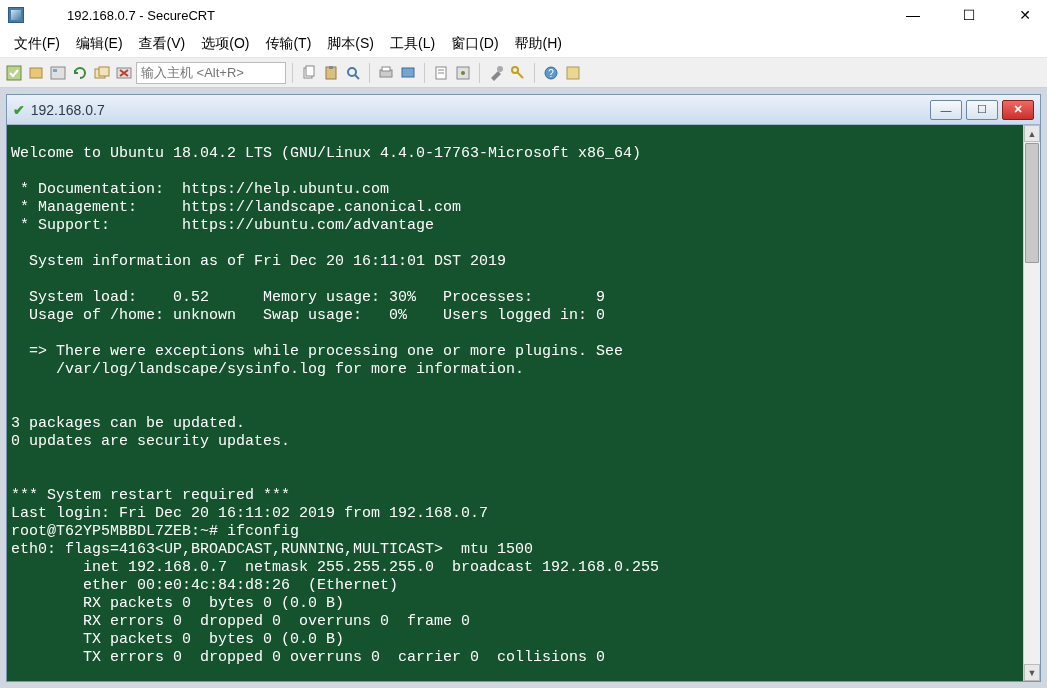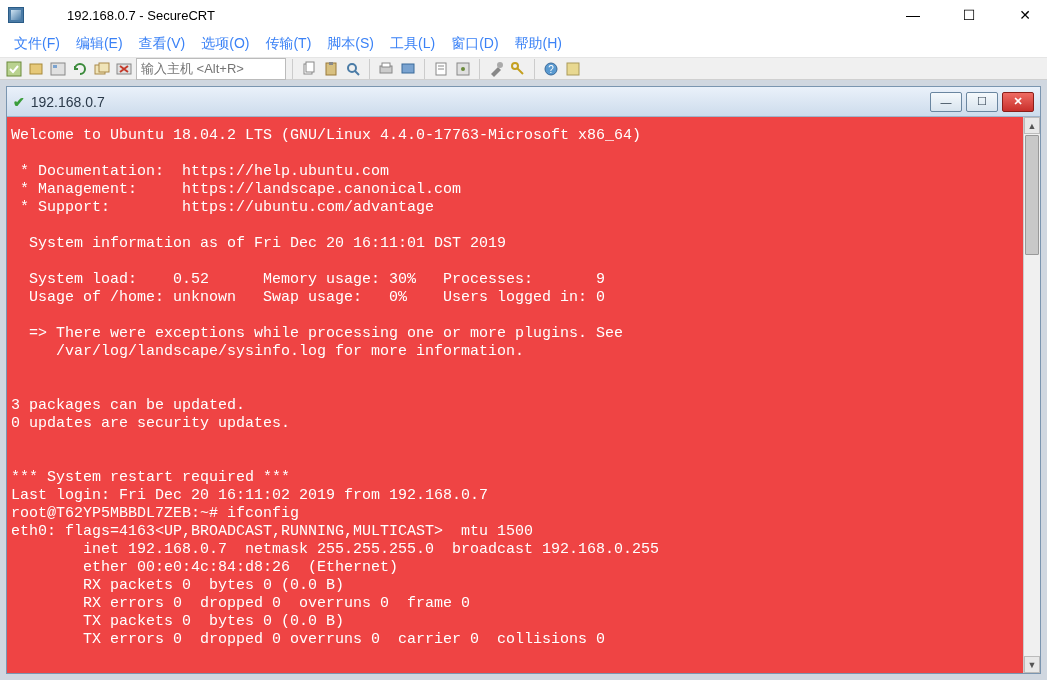--- a/index.html
+++ b/index.html
@@ -7,45 +7,45 @@
 
 
 .titlebar { height: 30px; background: #fff; display: flex; align-items: center; padding: 0 8px; gap: 37px; }
 .titlebar .app-icon { width: 16px; height: 16px; background: #4a7ba6; border: 1px solid #2a5b86; margin-right: 6px; position: relative; }
 .titlebar .app-icon::after { content: ""; position: absolute; inset: 2px; background: linear-gradient(135deg,#cfe3f2,#4a7ba6); }
 .titlebar .title-text { font-size: 13px; color: #000; }
 .titlebar .win-controls { margin-left: auto; display: flex; gap: 28px; }
 .titlebar .win-btn { width: 28px; height: 20px; display: flex; align-items: center; justify-content: center; font-size: 14px; color: #000; cursor: default; }
 
 
-.menubar { height: 28px; display: flex; align-items: center; padding: 2px 6px; font-size: 14px; color: #3b82f6; border-bottom: 1px solid #e5e5e5; }
+.menubar { height: 28px; display: flex; align-items: center; padding: 2px 6px; font-size: 14px; color: #000000; border-bottom: 1px solid #e5e5e5; }
 .menubar .menu-item { padding: 2px 8px; cursor: default; }
 
 
-.toolbar { height: 22px; background: #f0f0f0; border-bottom: 1px solid #d0d0d0; display: flex; align-items: center; padding: 0 4px; gap: 2px; }
+.toolbar { height: 30px; background: #f0f0f0; border-bottom: 1px solid #d0d0d0; display: flex; align-items: center; padding: 0 4px; gap: 2px; }
 .tb-btn { width: 20px; height: 20px; display: inline-flex; align-items: center; justify-content: center; font-size: 12px; cursor: default; }
 .tb-sep { width: 1px; height: 20px; background: #ccc; margin: 0 4px; }
 .host-input { width: 150px; height: 22px; border: 1px solid #bbb; background: #fff; font-size: 13px; padding: 0 4px; color: #888; }
 .tb-svg { width: 16px; height: 16px; }
 
 
 .workarea { background: #d0d7e0; padding: 6px; height: calc(688px - 30px - 28px - 30px); }
 
 
 .inner-window { border: 1px solid #7a95b0; background: #fff; height: 100%; display: flex; flex-direction: column; }
 .inner-title { height: 30px; background: linear-gradient(#eaf1fa,#cddcec); border-bottom: 1px solid #9fb5cb; display: flex; align-items: center; padding: 0 6px; }
 .inner-title .check { color: #3a9d3a; font-size: 14px; margin-right: 6px; font-weight: bold; }
 .inner-title .it-text { font-size: 14px; color: #2b3a4a; }
 .inner-title .inner-controls { margin-left: auto; display: flex; gap: 4px; }
 .inner-controls .ibtn { width: 32px; height: 20px; border: 1px solid #6a86a0; border-radius: 2px; display: flex; align-items: center; justify-content: center; font-size: 11px; background: linear-gradient(#f5f9fc,#d8e4ee); color: #2a3a4a; }
 .inner-controls .ibtn.close { background: linear-gradient(#ef6b63,#c9302c); color: #fff; border-color: #8a1f1a; font-weight: bold; }
 
 
 .terminal-wrap { flex: 1; display: flex; background: #000; overflow: hidden; }
-.terminal { flex: 1; background: #ef4444; color: #fff; font-family: "Consolas","Courier New",monospace; font-size: 15px; line-height: 18px; padding: 10px 4px 4px 4px; white-space: pre; overflow: hidden; letter-spacing: 0; }
+.terminal { flex: 1; background: #14532d; color: #fff; font-family: "Consolas","Courier New",monospace; font-size: 15px; line-height: 18px; padding: 20px 4px 4px 4px; white-space: pre; overflow: hidden; letter-spacing: 0; }
 .scrollbar { width: 17px; background: #f0f0f0; border-left: 1px solid #ccc; position: relative; }
 .scrollbar .arrow { height: 17px; background: #e8e8e8; border: 1px solid #bbb; display: flex; align-items: center; justify-content: center; font-size: 9px; color: #555; position: absolute; left: 0; right: 0; }
 .scrollbar .arrow.up { top: 0; }
 .scrollbar .arrow.down { bottom: 0; }
 .scrollbar .thumb { position: absolute; left: 1px; right: 1px; background: #c8c8c8; border: 1px solid #999; border-radius: 1px; }
 </style>
 </head>
 <body>
 
 <div class="titlebar">

